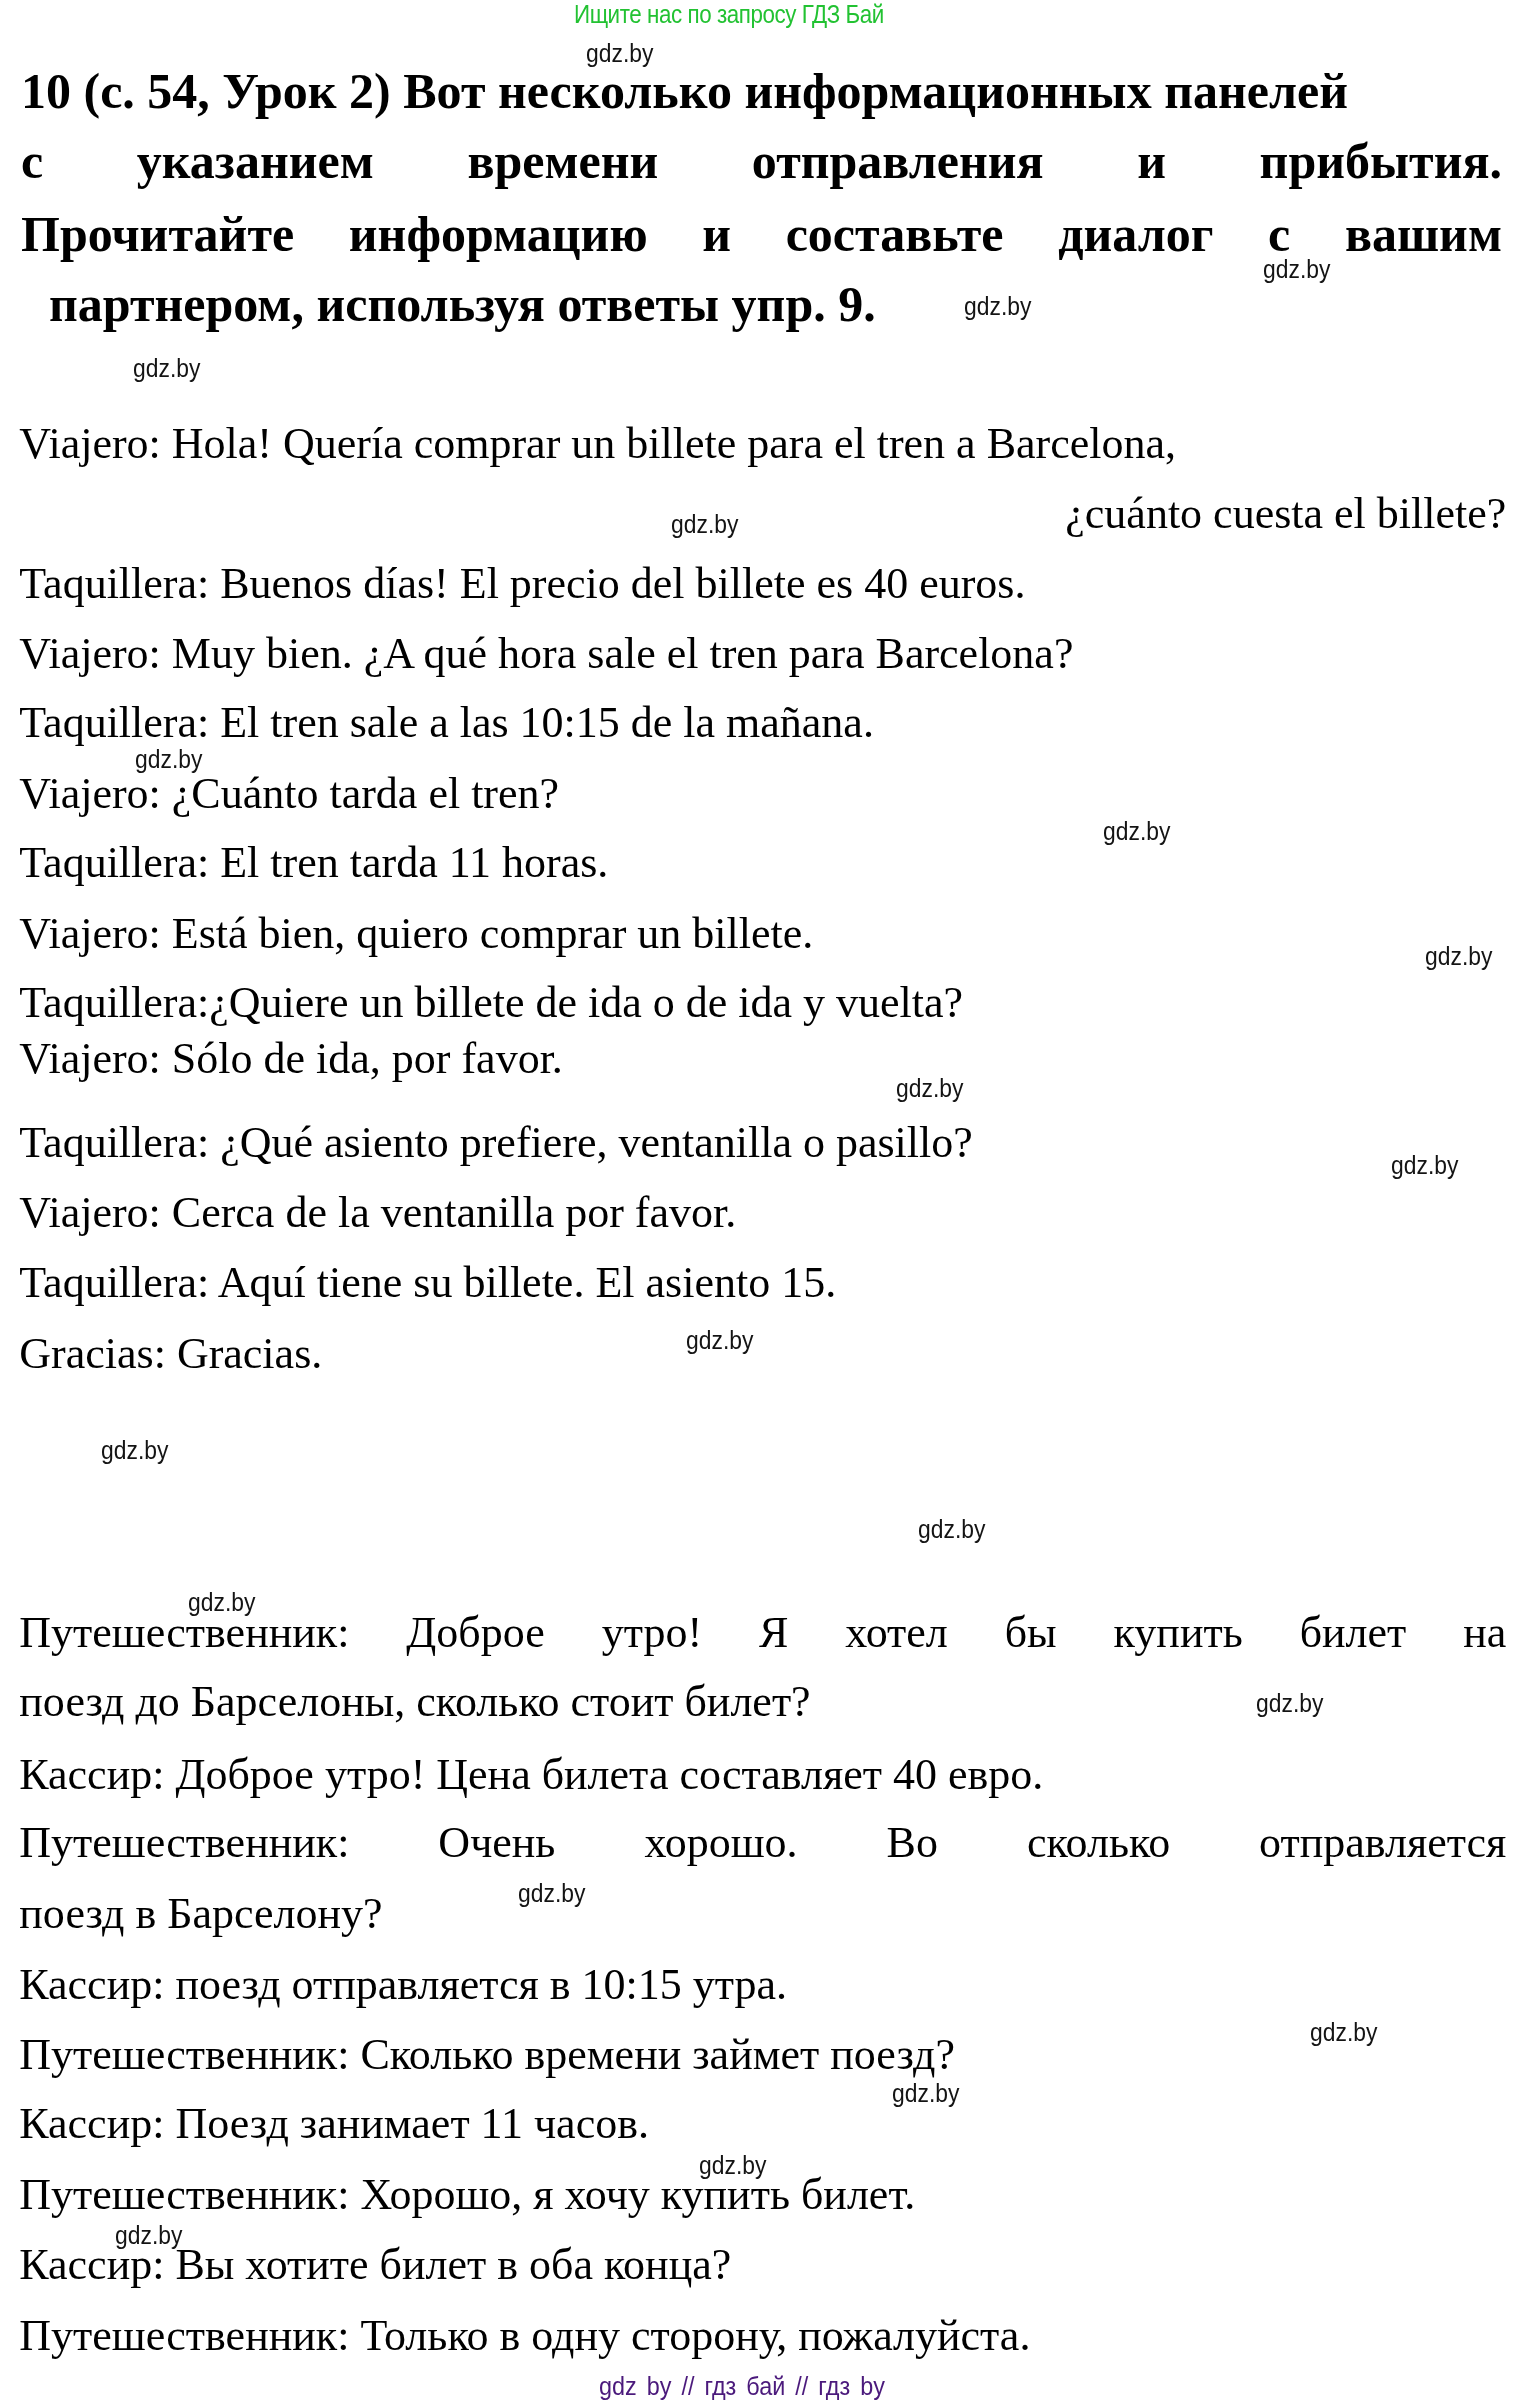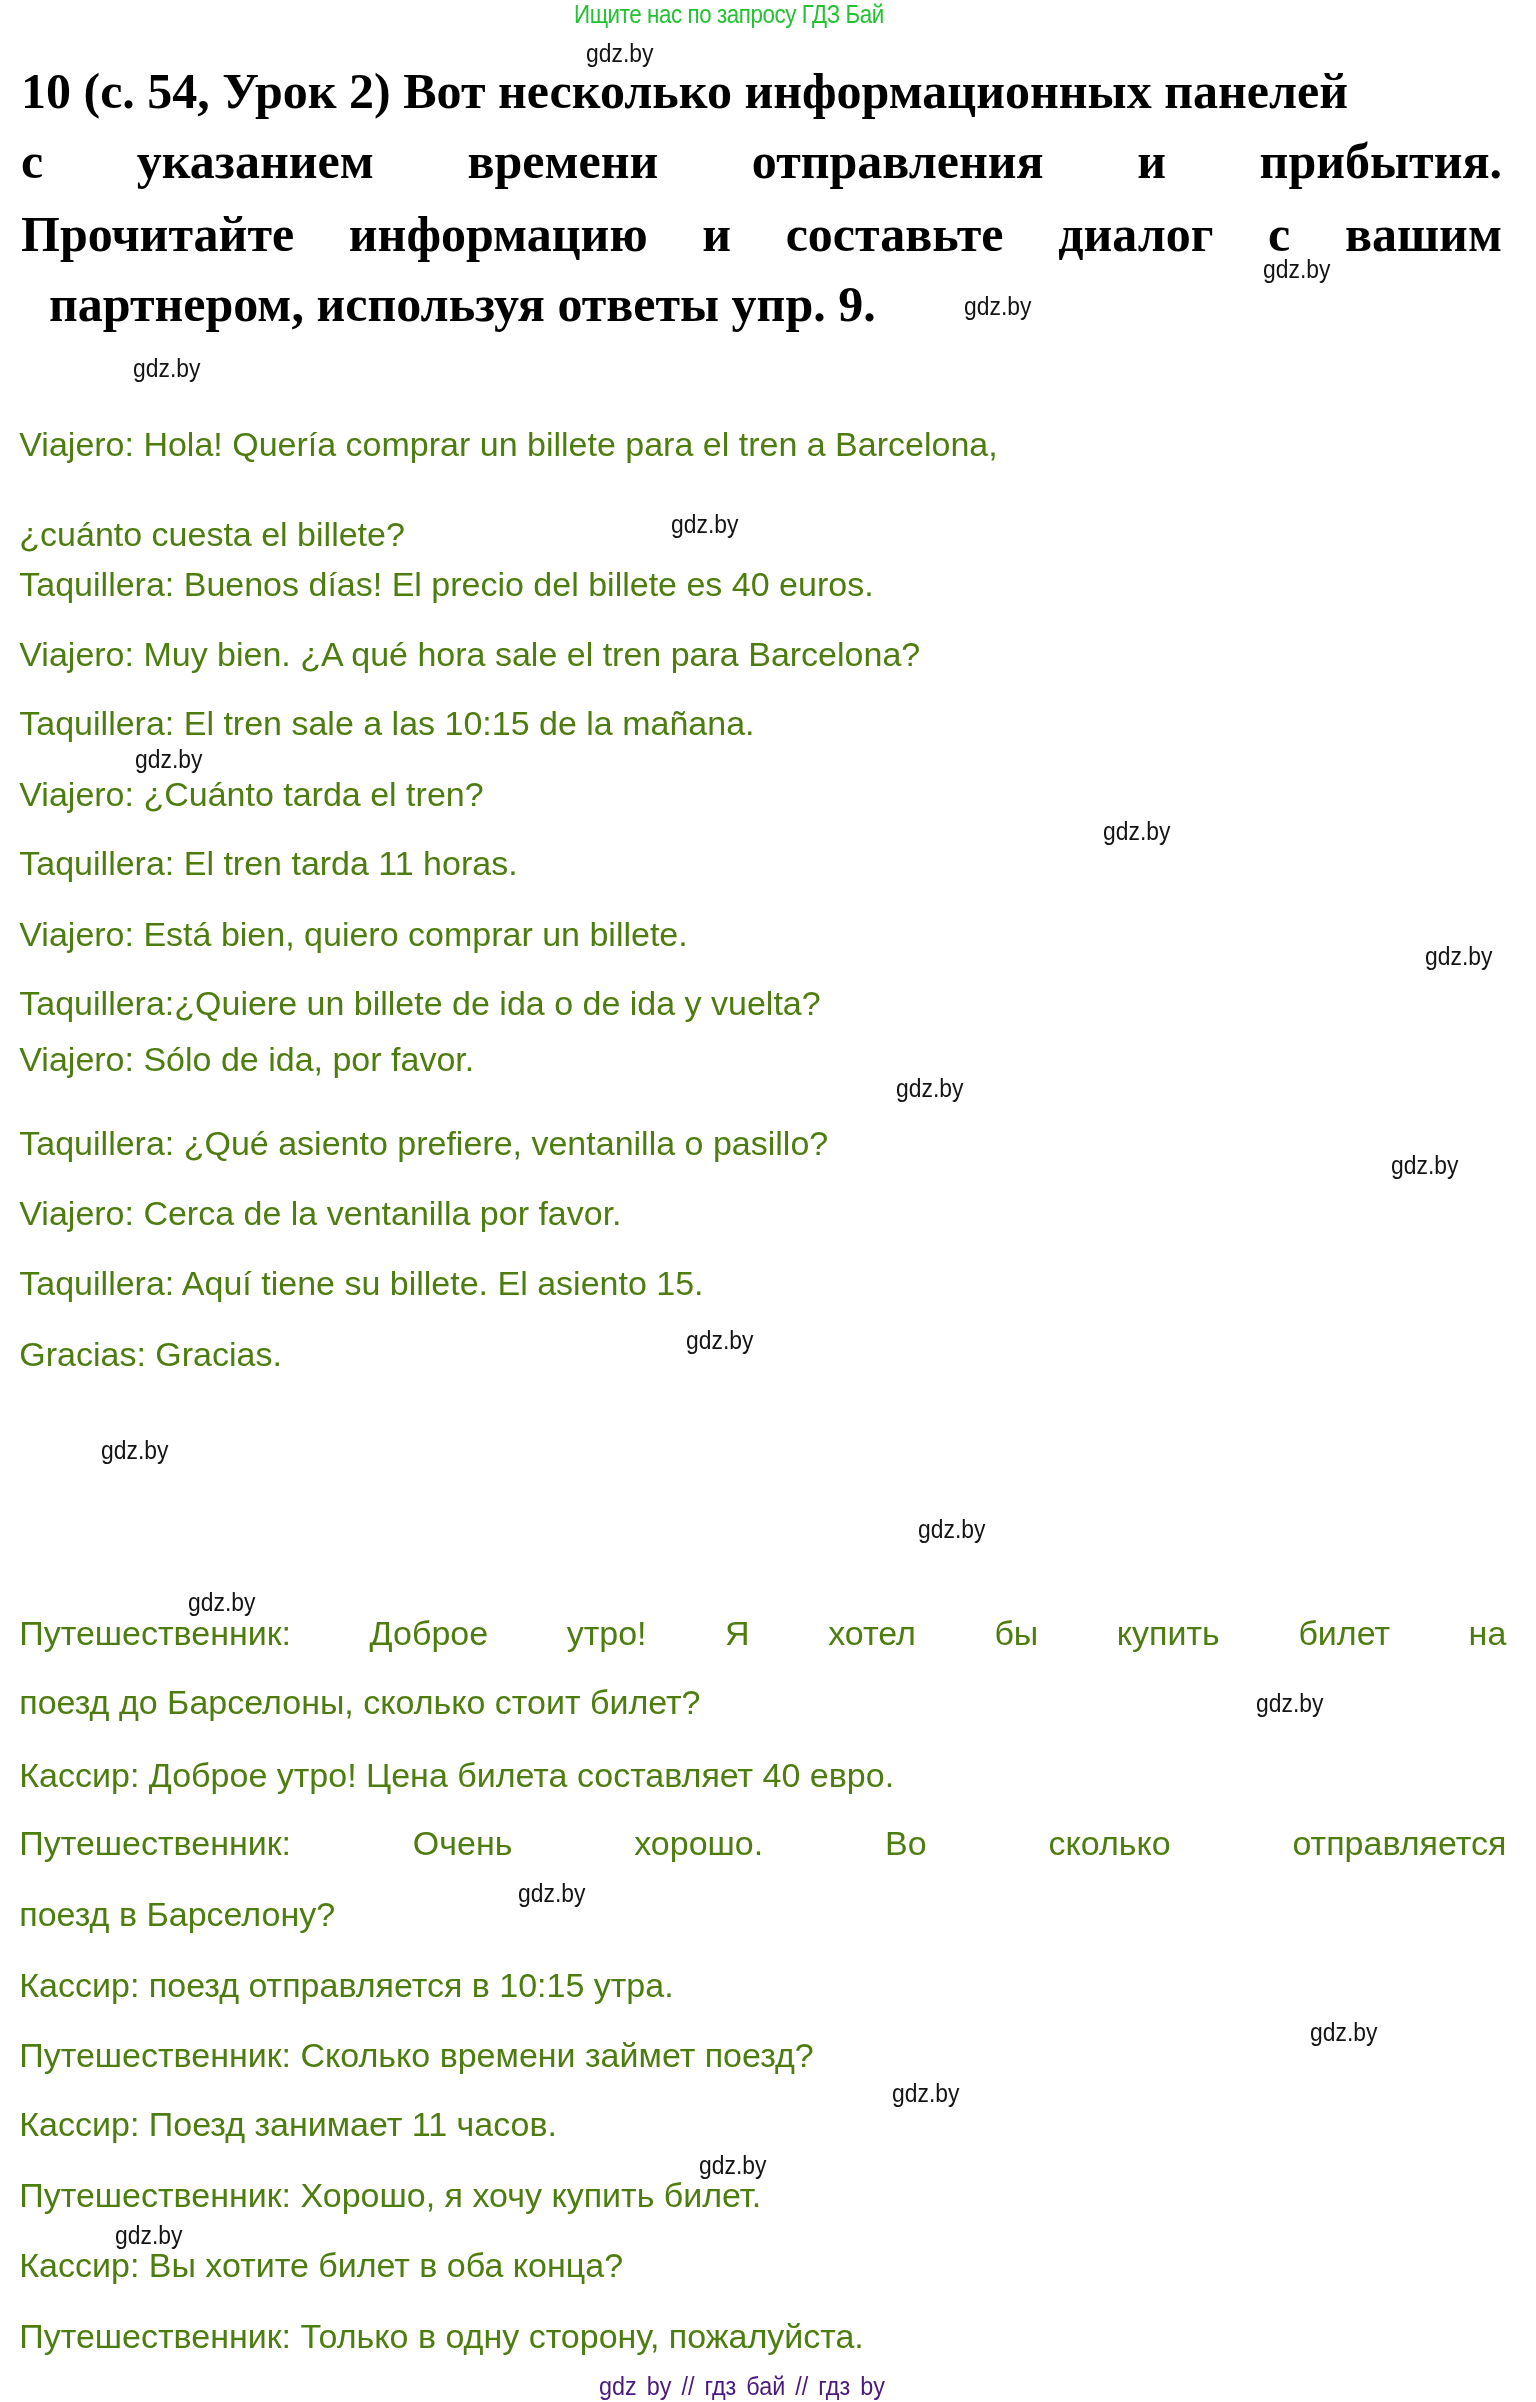--- a/index.html
+++ b/index.html
@@ -6,22 +6,22 @@
   body { width: 1536px; height: 2402px; position: relative; overflow: hidden; }
   .page { position: absolute; left: 0; top: 0; width: 1536px; height: 2402px; background: #fff; }
   .banner {
     position: absolute; left: 574px; top: 0px; width: 406px; height: 29px;
     font-family: "Liberation Sans", sans-serif; font-size: 26px; line-height: 29px;
     color: #22c232; white-space: nowrap; letter-spacing: -0.5px;
     transform: scaleX(0.86); transform-origin: left top;
   }
   .line {
     position: absolute; left: 19.3px; width: 1487px; height: 70px;
-    font-family: Liberation Sans, sans-serif; font-size: 34px; line-height: 70px;
-    color: #4d7c0f; white-space: nowrap;
+    font-family: Liberation Serif, serif; font-size: 44px; line-height: 70px;
+    color: #000000; white-space: nowrap;
   }
   .heading-line {
     position: absolute; left: 21px; width: 1481px; height: 70px;
     font-family: "Liberation Serif", serif; font-weight: bold; font-size: 50px; line-height: 70px;
     color: #000; white-space: nowrap;
   }
   .justify { text-align: justify; text-align-last: justify; white-space: normal; }
   .wm {
     position: absolute; font-family: "Liberation Sans", sans-serif; font-size: 26px;
     line-height: 29px; color: #141414; white-space: nowrap;
@@ -43,21 +43,21 @@
 
   <div>
     <div class="heading-line" style="top:56px;">10 (с. 54, Урок 2) Вот несколько информационных панелей</div>
     <div class="heading-line justify" style="top:126px;">с указанием времени отправления и прибытия.</div>
     <div class="heading-line justify" style="top:199px;">Прочитайте информацию и составьте диалог с вашим</div>
     <div class="heading-line" style="top:269px;margin-left:28px;">партнером, используя ответы упр. 9.</div>
   </div>
 
   <div>
     <div class="line" style="top:409px;">Viajero: Hola! Quería comprar un billete para el tren a Barcelona,</div>
-    <div class="line" style="top:499px;">¿cuánto cuesta el billete?</div>
+    <div class="line" style="top:479px;text-align:right;">¿cuánto cuesta el billete?</div>
     <div class="line" style="top:549px;">Taquillera: Buenos días! El precio del billete es 40 euros.</div>
     <div class="line" style="top:619px;">Viajero: Muy bien. ¿A qué hora sale el tren para Barcelona?</div>
     <div class="line" style="top:688px;">Taquillera: El tren sale a las 10:15 de la mañana.</div>
     <div class="line" style="top:759px;">Viajero: ¿Cuánto tarda el tren?</div>
     <div class="line" style="top:828px;">Taquillera: El tren tarda 11 horas.</div>
     <div class="line" style="top:899px;">Viajero: Está bien, quiero comprar un billete.</div>
     <div class="line" style="top:968px;">Taquillera:¿Quiere un billete de ida o de ida y vuelta?</div>
     <div class="line" style="top:1024px;">Viajero: Sólo de ida, por favor.</div>
     <div class="line" style="top:1108px;">Taquillera: ¿Qué asiento prefiere, ventanilla o pasillo?</div>
     <div class="line" style="top:1178px;">Viajero: Cerca de la ventanilla por favor.</div>

